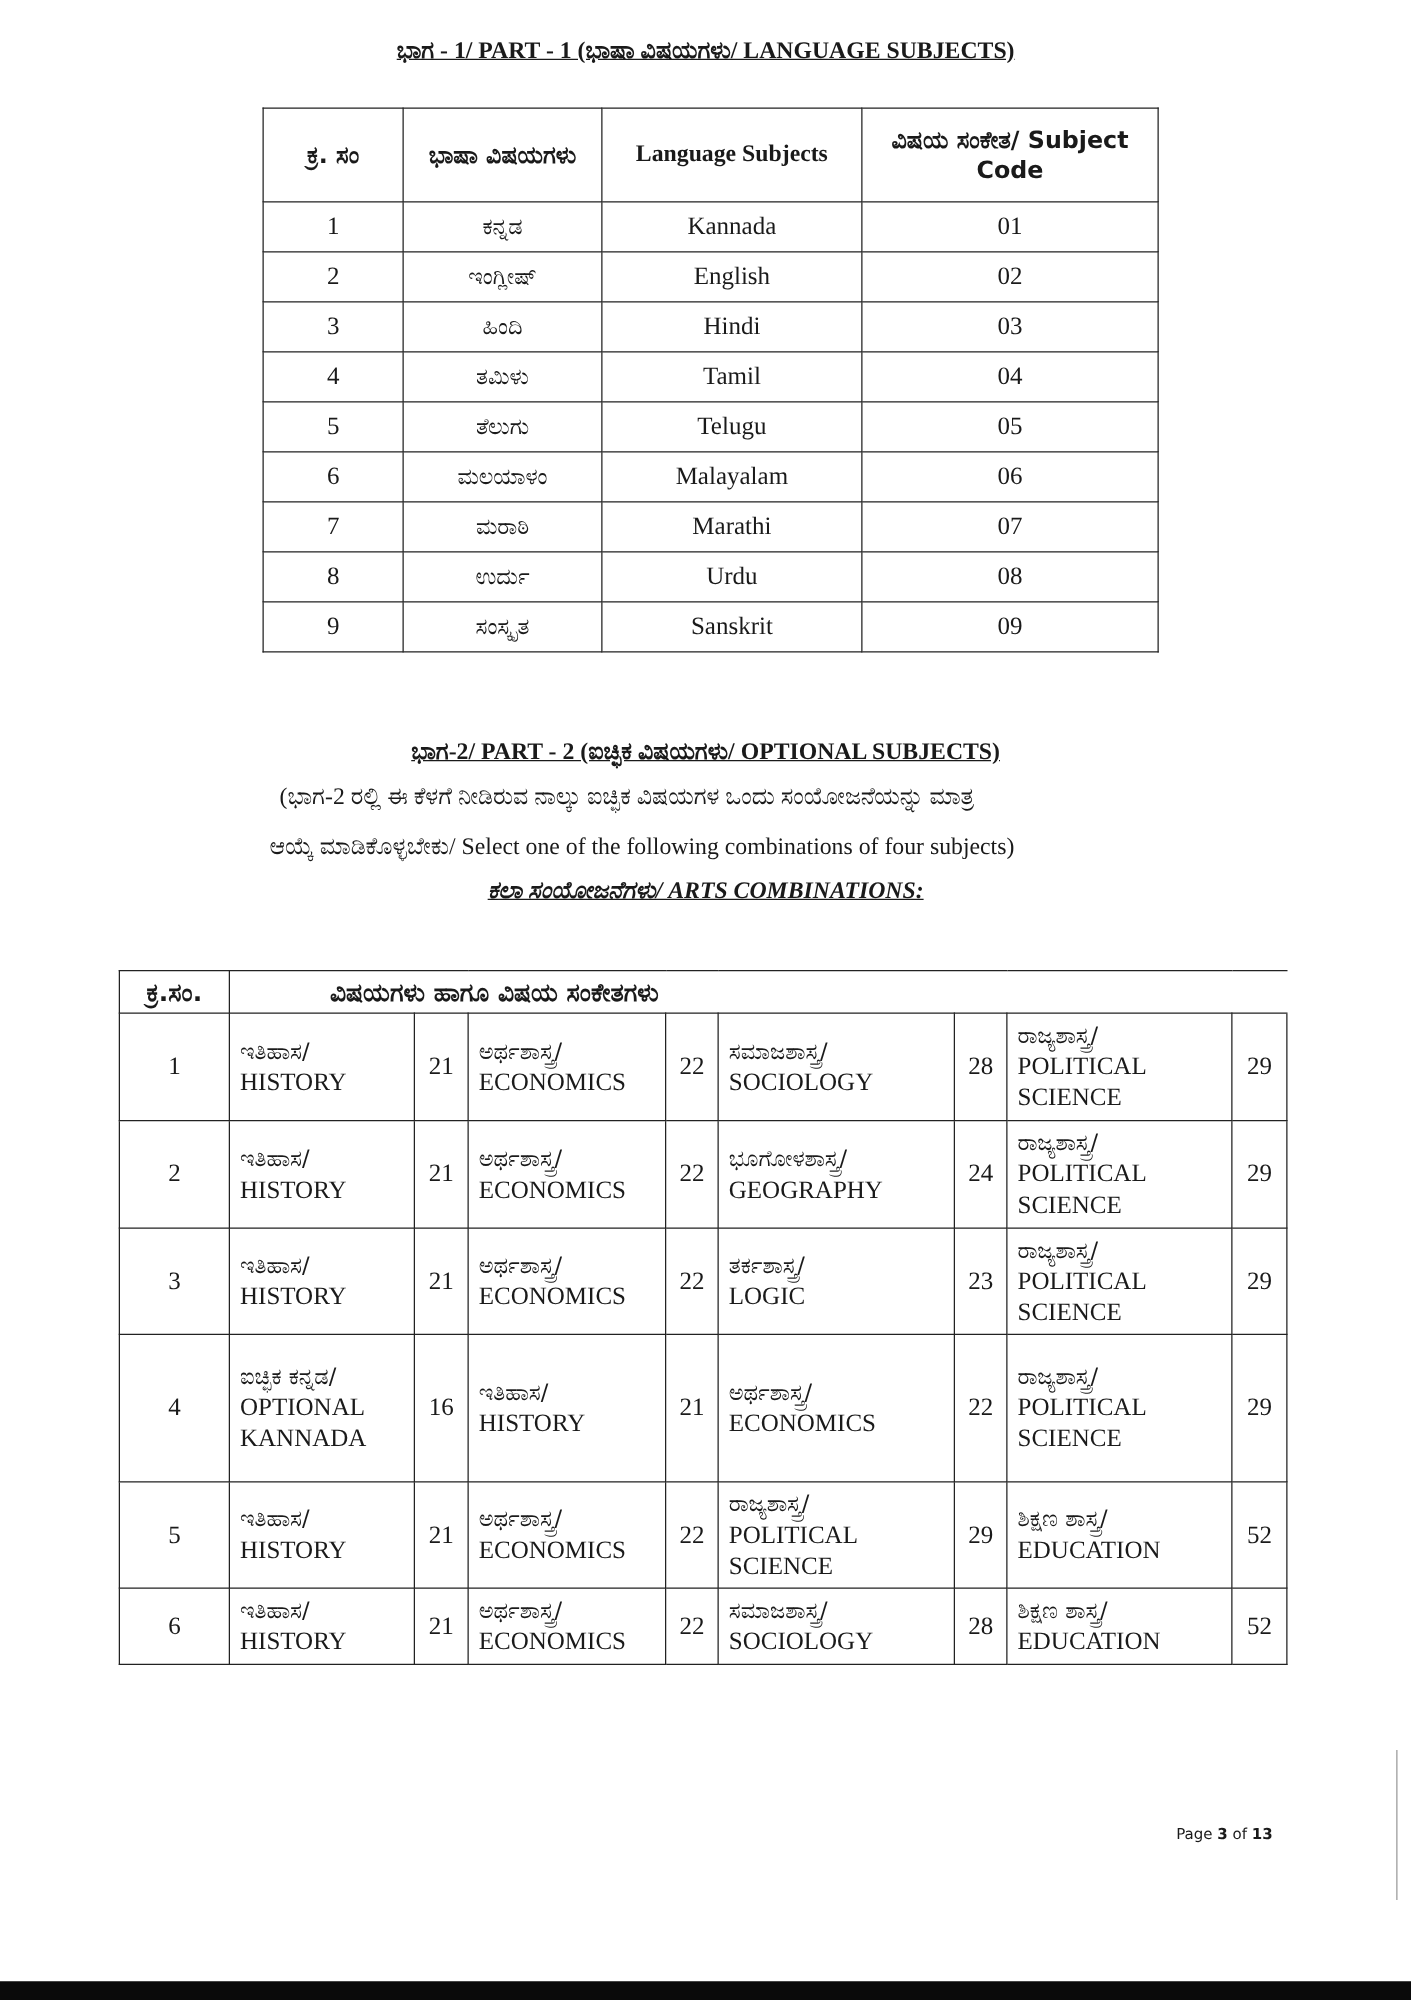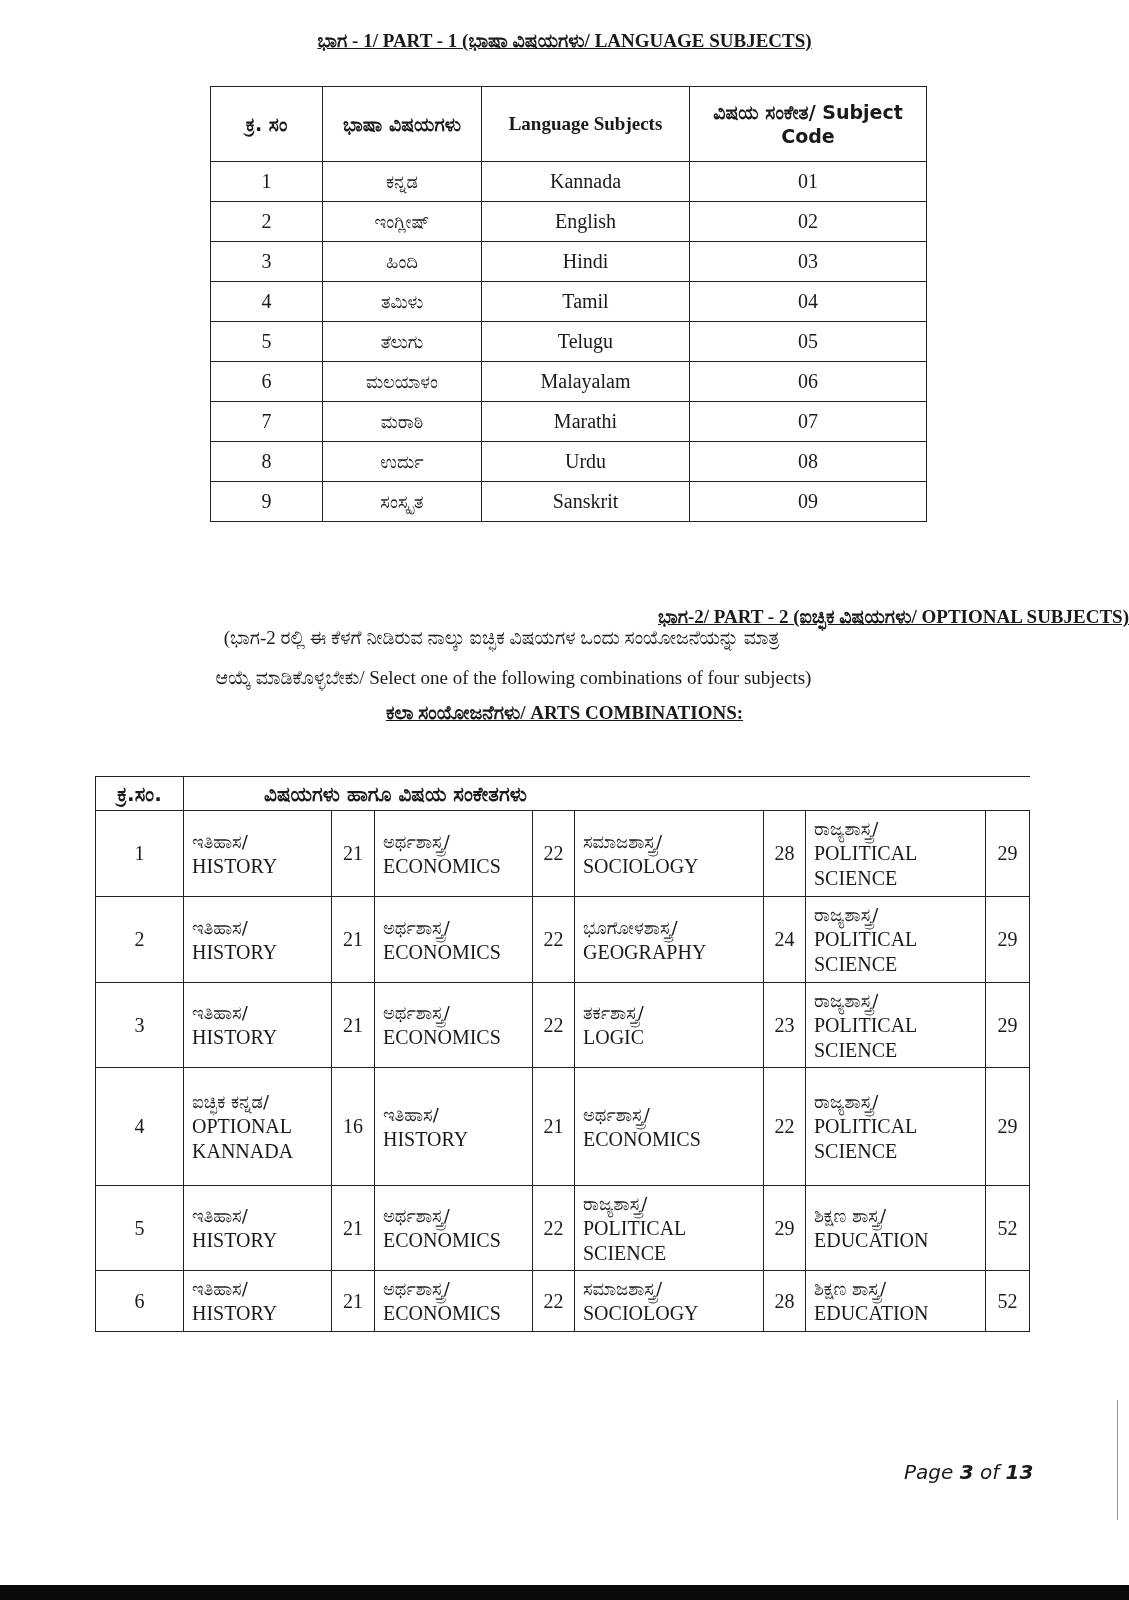--- a/index.html
+++ b/index.html
@@ -11,21 +11,21 @@
   #t1{left:210px;top:64px;width:716px;margin-top:22px;}
   #t1 th{height:74px;font-weight:bold;text-align:center;font-size:19px;line-height:24px;}
   #t1 td{height:39px;text-align:center;}
   #t1 td.c{text-align:center;}
   #t2{left:95px;top:776px;width:934px;}
   #t2 th{height:33px;font-weight:bold;font-size:20px;}
   #t2 td{line-height:25px;vertical-align:middle;}
   #t2 td.num{text-align:center;padding:0 2px;}
   #t2 td.sno{text-align:center;}
   .kn{font-family:"DejaVu Sans",sans-serif;font-size:18px;}
-  .footer{position:absolute;left:904px;top:1460px;font-family:"DejaVu Sans",sans-serif;font-size:20px;font-style:italic;}
+  .footer{position:absolute;left:941px;top:1460px;font-family:"DejaVu Sans",sans-serif;font-size:12px;}
   .footer b{font-weight:bold;}
   .bottombar{position:absolute;left:0;top:1585px;width:1129px;height:15px;background:#0a0a0a;}
   .rightline{position:absolute;left:1117px;top:1400px;width:1px;height:120px;background:#999;}
 </style>
 </head>
 <body>
 
 <div class="heading" style="top:30px;">ಭಾಗ - 1/ PART - 1 (ಭಾಷಾ ವಿಷಯಗಳು/ LANGUAGE SUBJECTS)</div>
 
 <table id="t1">
@@ -94,24 +94,24 @@
       </tr>
       <tr>
         <td class="c">9</td>
         <td class="kn">ಸಂಸ್ಕೃತ</td>
         <td>Sanskrit</td>
         <td class="c">09</td>
       </tr>
     </tbody>
 </table>
 
-<div class="heading" style="top:606px;text-align:right;">ಭಾಗ-2/ PART - 2 (ಐಚ್ಛಿಕ ವಿಷಯಗಳು/ OPTIONAL SUBJECTS)</div>
+<div class="heading" style="top:591px;">ಭಾಗ-2/ PART - 2 (ಐಚ್ಛಿಕ ವಿಷಯಗಳು/ OPTIONAL SUBJECTS)</div>
 <div class="para" style="top:627px;">(ಭಾಗ-2 ರಲ್ಲಿ ಈ ಕೆಳಗೆ ನೀಡಿರುವ ನಾಲ್ಕು ಐಚ್ಛಿಕ ವಿಷಯಗಳ ಒಂದು ಸಂಯೋಜನೆಯನ್ನು ಮಾತ್ರ</div>
 <div class="para" style="top:667px;margin-left:12px;">ಆಯ್ಕೆ ಮಾಡಿಕೊಳ್ಳಬೇಕು/ Select one of the following combinations of four subjects)</div>
-<div class="heading" style="top:702px;">ಕಲಾ ಸಂಯೋಜನೆಗಳು/ ARTS COMBINATIONS:</div>
+<div class="heading" style="top:702px;font-style:italic;">ಕಲಾ ಸಂಯೋಜನೆಗಳು/ ARTS COMBINATIONS:</div>
 
 <table id="t2">
   <colgroup>
     <col style="width:88px">
     <col style="width:148px">
       <col style="width:43px">
     <col style="width:158px">
       <col style="width:42px">
     <col style="width:189px">
       <col style="width:42px">

